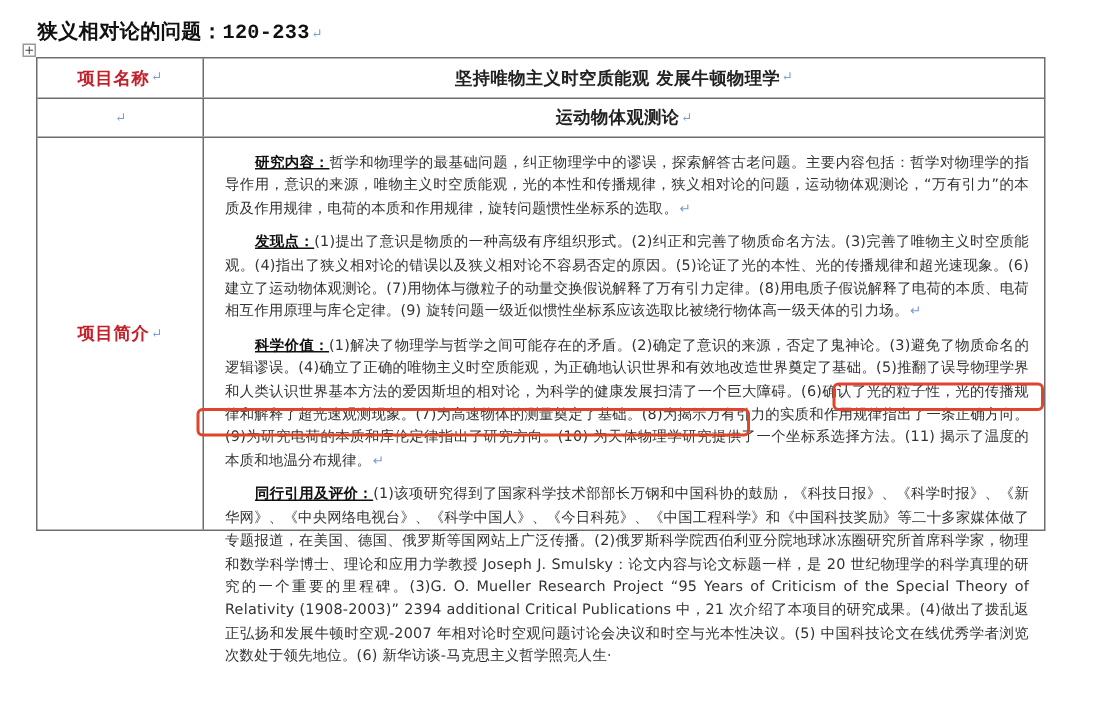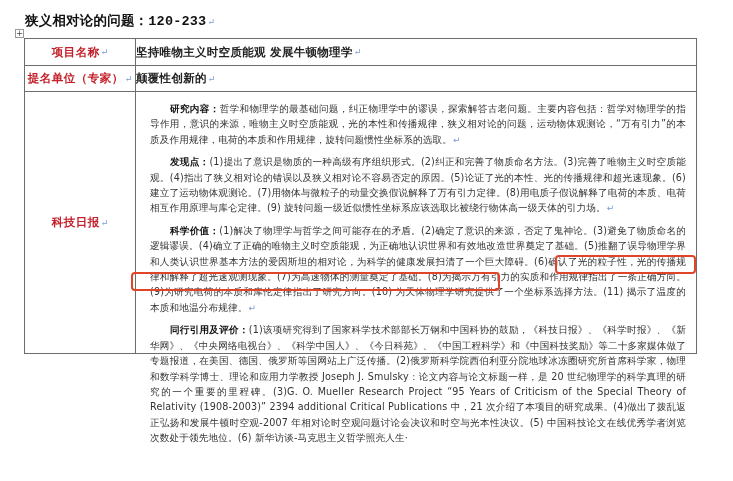--- a/index.html
+++ b/index.html
@@ -9,30 +9,30 @@
                color:#111; letter-spacing:0.2px; white-space:nowrap; }
   .doc-title .num { font-family:Liberation Mono, monospace; }
   .para-mark { color:#7a9bd6; font-size:9px; font-weight:normal; margin-left:1px; }
   .move-handle { position:absolute; left:15px; top:29px; width:7px; height:7px; border:1px solid #999;
                  font-size:8px; line-height:7px; text-align:center; color:#444; font-family:"DejaVu Sans", sans-serif; background:#fff; }
   .tbl { position:absolute; left:24px; top:38px; width:673px; height:316px;
          border:1px solid #6d6d6d; box-sizing:border-box; }
   .row { position:absolute; left:0; right:0; border-bottom:1px solid #6d6d6d; box-sizing:border-box; }
   .cell-l { position:absolute; left:0; top:0; bottom:0; width:111px; border-right:1px solid #6d6d6d;
             display:flex; align-items:center; justify-content:center; box-sizing:border-box; }
-  .cell-r { position:absolute; left:111px; right:0; top:0; bottom:0; display:flex; align-items:center; }
+  .cell-r { position:absolute; left:111px; right:0; top:0; bottom:0; display:flex; align-items:center; justify-content:center; }
   .label { color:#c3202a; font-weight:bold; font-size:11.5px; font-family:"DejaVu Sans", sans-serif; letter-spacing:0.5px; }
   .value { color:#222; font-weight:bold; font-size:11.5px; font-family:"DejaVu Sans", sans-serif; letter-spacing:0.3px; }
   .row1 { top:0; height:27px; }
   .row2 { top:27px; height:26px; }
   .row3 { top:53px; bottom:0; border-bottom:none; }
   .row3 .cell-r { display:block; padding:9px 10px 0 14px; box-sizing:border-box; }
   .p { font-size:9.6px; line-height:15.4px; margin:0 0 6px 0; text-indent:20px; text-align:justify;
        font-family:"DejaVu Sans", sans-serif; color:#333; letter-spacing:0.15px; }
-  .p .head { font-weight:bold; color:#111; }
+  .p .head { font-weight:bold; color:#111;text-decoration:underline; }
   .feature { color:#1f3fbf; font-weight:bold; font-size:9.6px; margin:4px 0 7px 0; text-indent:20px;
              font-family:"DejaVu Sans", sans-serif; }
   .hl { position:absolute; border:2px solid #e0452b; border-radius:4px; box-sizing:border-box; pointer-events:none; }
 </style>
 </head>
 <body>
 
 <div class="doc-title">
   <span>狭义相对论的问题：</span><span class="num">120-233</span><span class="para-mark">↵</span>
 </div>
@@ -44,31 +44,30 @@
         <span class="label">项目名称</span>
         <span class="para-mark">↵</span>
       </div>
     <div class="cell-r">
         <span class="value">坚持唯物主义时空质能观 发展牛顿物理学</span>
         <span class="para-mark">↵</span>
       </div>
   </div>
   <div class="row row2">
     <div class="cell-l">
-        <span class="label">提名单位（专家）</span>
         <span class="para-mark">↵</span>
       </div>
     <div class="cell-r">
-        <span class="value">颠覆性创新的</span>
+        <span class="value">运动物体观测论</span>
         <span class="para-mark">↵</span>
       </div>
   </div>
   <div class="row row3">
     <div class="cell-l">
-        <span class="label">科技日报</span>
+        <span class="label">项目简介</span>
         <span class="para-mark">↵</span>
       </div>
     <div class="cell-r">
       <p class="p"><span class="head">研究内容：</span><span>哲学和物理学的最基础问题，纠正物理学中的谬误，探索解答古老问题。主要内容包括：哲学对物理学的指导作用，意识的来源，唯物主义时空质能观，光的本性和传播规律，狭义相对论的问题，运动物体观测论，“万有引力”的本质及作用规律，电荷的本质和作用规律，旋转问题惯性坐标系的选取。</span><span class="para-mark">↵</span></p>
       <p class="p"><span class="head">发现点：</span><span>(1)提出了意识是物质的一种高级有序组织形式。(2)纠正和完善了物质命名方法。(3)完善了唯物主义时空质能观。(4)指出了狭义相对论的错误以及狭义相对论不容易否定的原因。(5)论证了光的本性、光的传播规律和超光速现象。(6)建立了运动物体观测论。(7)用物体与微粒子的动量交换假说解释了万有引力定律。(8)用电质子假说解释了电荷的本质、电荷相互作用原理与库仑定律。(9) 旋转问题一级近似惯性坐标系应该选取比被绕行物体高一级天体的引力场。</span><span class="para-mark">↵</span></p>
       <p class="p"><span class="head">科学价值：</span><span>(1)解决了物理学与哲学之间可能存在的矛盾。(2)确定了意识的来源，否定了鬼神论。(3)避免了物质命名的逻辑谬误。(4)确立了正确的唯物主义时空质能观，为正确地认识世界和有效地改造世界奠定了基础。</span><span>(5)推翻了误导物理学界和人类认识世界基本方法的爱因斯坦的相对论，为科学的健康发展扫清了一个巨大障碍。</span><span>(6)确认了光的粒子性，光的传播规律和解释了超光速观测现象。(7)为高速物体的测量奠定了基础。(8)为揭示万有引力的实质和作用规律指出了一条正确方向。(9)为研究电荷的本质和库伦定律指出了研究方向。(10) 为天体物理学研究提供了一个坐标系选择方法。(11) 揭示了温度的本质和地温分布规律。</span><span class="para-mark">↵</span></p>
       <p class="p"><span class="head">同行引用及评价：</span><span>(1)该项研究得到了国家科学技术部部长万钢和中国科协的鼓励，《科技日报》、《科学时报》、《新华网》、《中央网络电视台》、《科学中国人》、《今日科苑》、《中国工程科学》和《中国科技奖励》等二十多家媒体做了专题报道，在美国、德国、俄罗斯等国网站上广泛传播。(2)俄罗斯科学院西伯利亚分院地球冰冻圈研究所首席科学家，物理和数学科学博士、理论和应用力学教授 Joseph J. Smulsky：论文内容与论文标题一样，是 20 世纪物理学的科学真理的研究的一个重要的里程碑。(3)G. O. Mueller Research Project “95 Years of Criticism of the Special Theory of Relativity (1908-2003)” 2394 additional Critical Publications 中，21 次介绍了本项目的研究成果。(4)做出了拨乱返正弘扬和发展牛顿时空观-2007 年相对论时空观问题讨论会决议和时空与光本性决议。(5) 中国科技论文在线优秀学者浏览次数处于领先地位。(6) 新华访谈-马克思主义哲学照亮人生·</span></p>
     </div>
   </div>
 </div>

